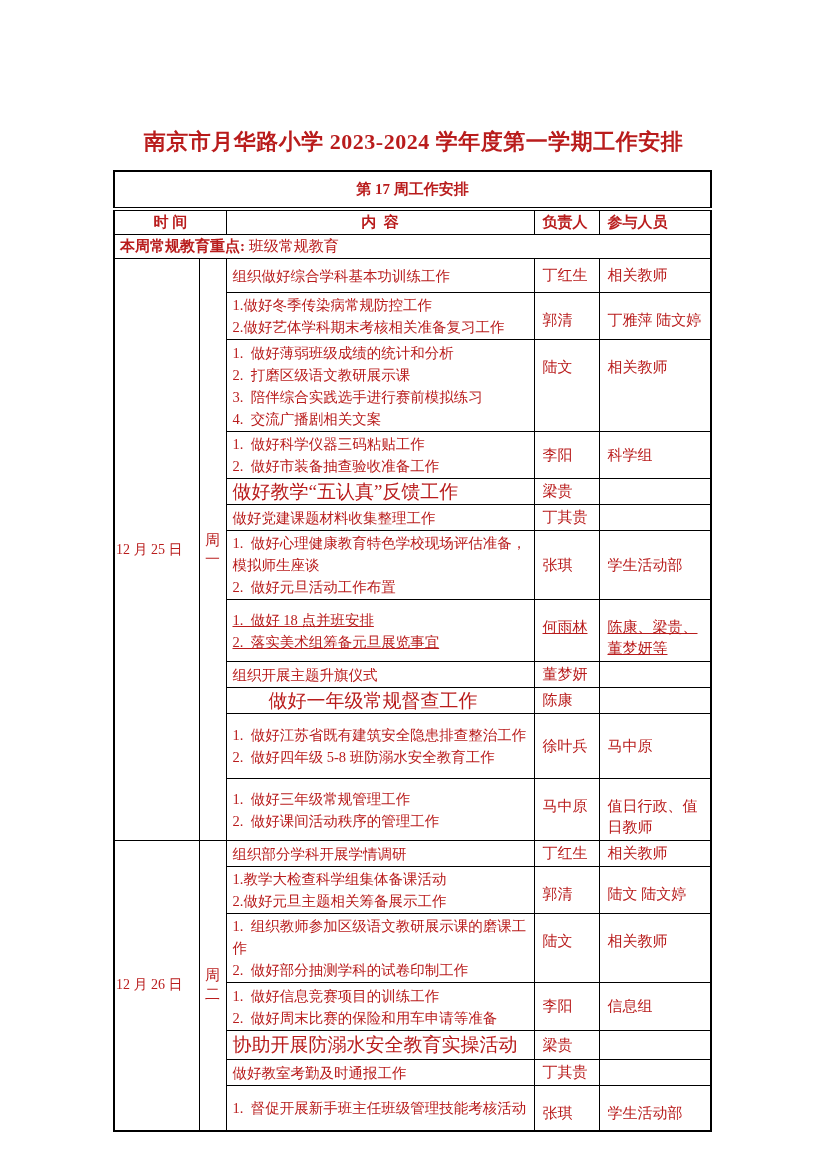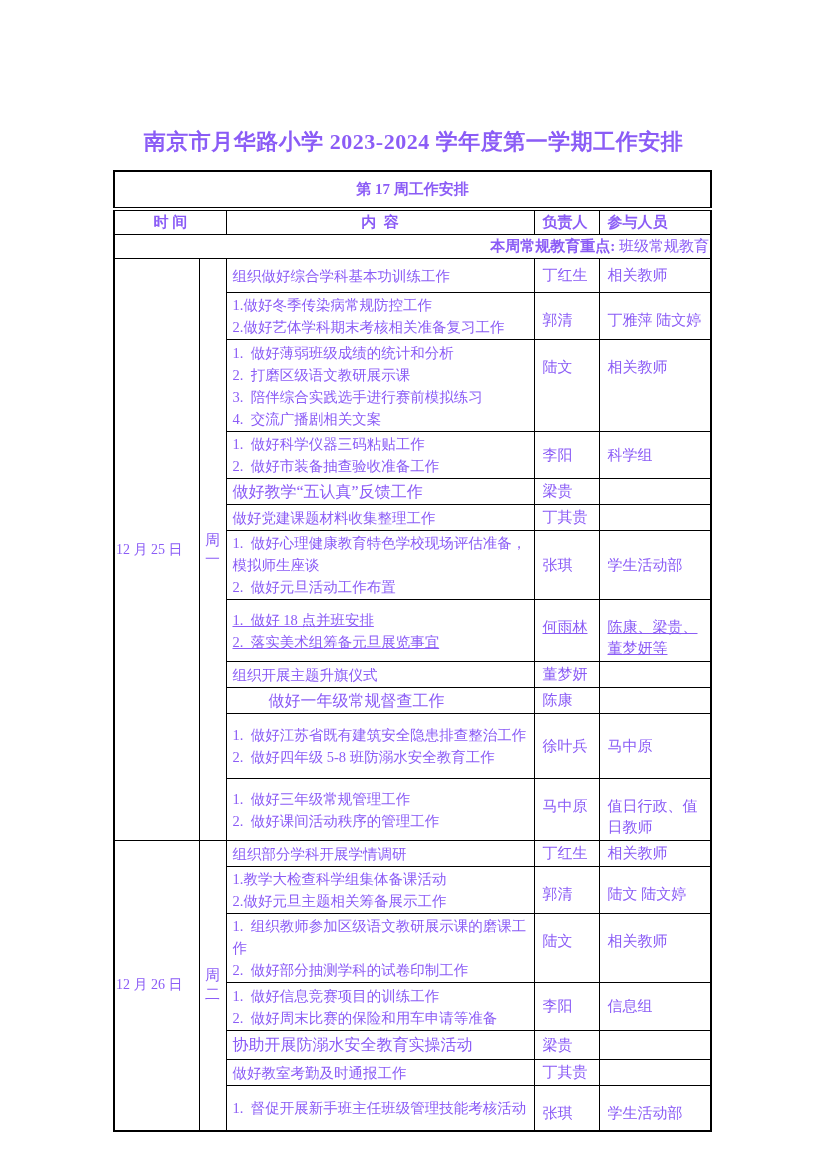--- a/index.html
+++ b/index.html
@@ -3,21 +3,21 @@
 <meta charset="utf-8">
 <style>
   html, body { margin: 0; padding: 0; background: #e8e8e8; }
   .doc {
     position: relative;
     width: 827px;
     height: 1170px;
     background: #ffffff;
     margin: 0 auto;
     font-family: "Liberation Serif", "DejaVu Serif", serif;
-    color: #8b5cf6;
+    color: #b91c1c;
     overflow: hidden;
   }
   .doc-title {
     position: absolute;
     top: 127px;
     left: 0;
     width: 100%;
     text-align: center;
     font-size: 22px;
     font-weight: bold;
@@ -52,21 +52,20 @@
     font-size: 15px;
     white-space: pre;
   }
   tr.cols-row td.c-time, tr.cols-row td.c-content { text-align: center; }
   tr.cols-row td.c-owner, tr.cols-row td.c-part { text-align: left; padding-left: 8px; }
   tr.focus-row td {
     height: 21px;
     font-size: 15px;
     padding-left: 5px;
     white-space: pre;
-    text-align: right;
   }
   tr.focus-row .focus-label { font-weight: bold; }
   td.date-cell {
     text-align: left;
     vertical-align: middle;
     font-size: 14px;
     white-space: pre;
   }
   td.weekday-cell {
     text-align: center;
@@ -76,21 +75,21 @@
     padding: 0;
   }
   td.task-cell {
     vertical-align: middle;
     white-space: pre-wrap;
     font-size: 14.5px;
     line-height: 22px;
     padding: 1px 4px 1px 6px;
     word-break: break-word;
   }
-  td.task-cell.lg { font-size: 16px; }
+  td.task-cell.lg { font-size: 19px; }
   td.task-cell.indent { padding-left: 42px; }
   td.owner-cell, td.participants-cell {
     font-size: 15px;
     line-height: 21px;
     padding: 2px 4px 2px 8px;
     word-break: break-word;
   }
   td.va-top { vertical-align: top; padding-top: 17px; }
   td.va-mid { vertical-align: middle; }
 </style>

